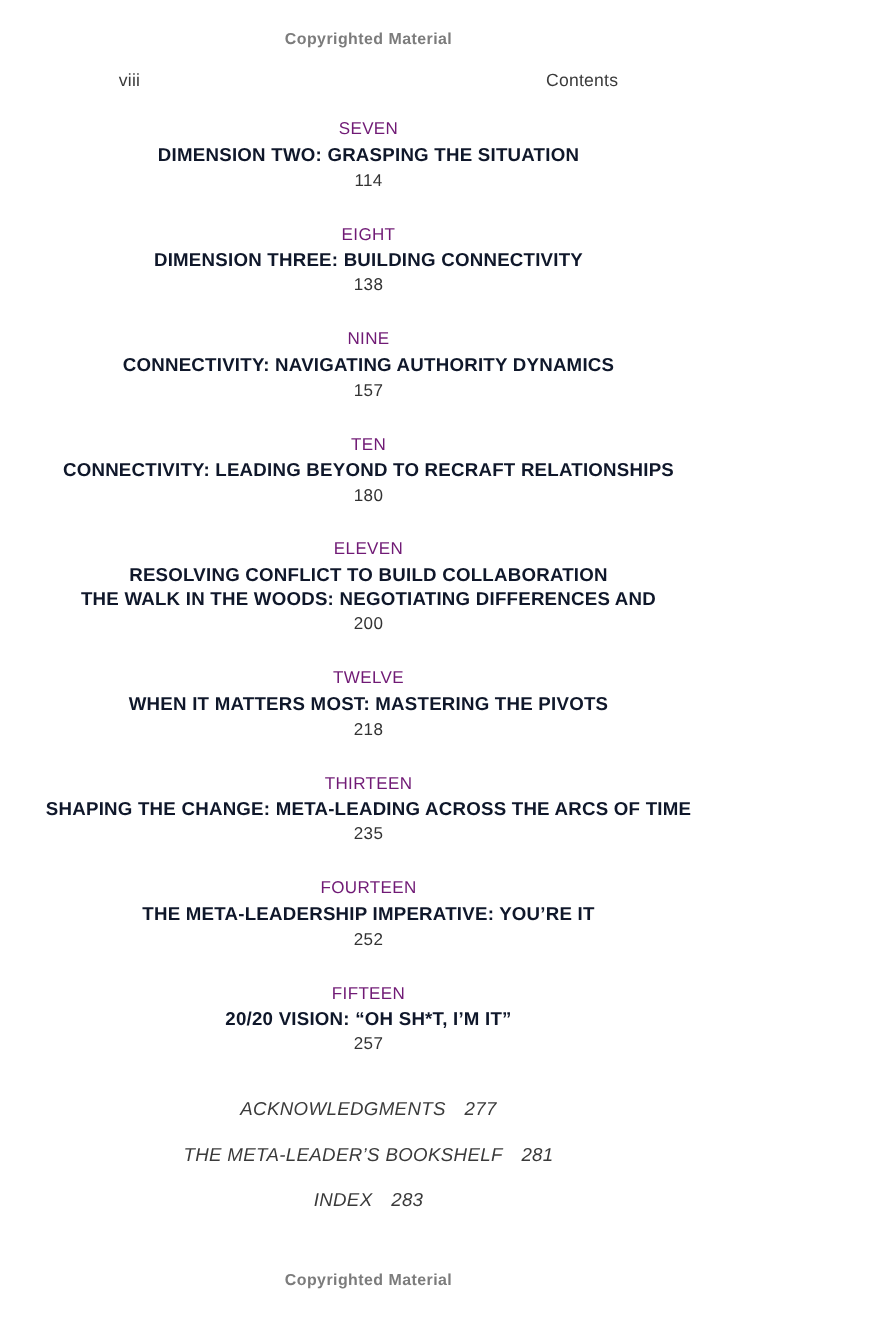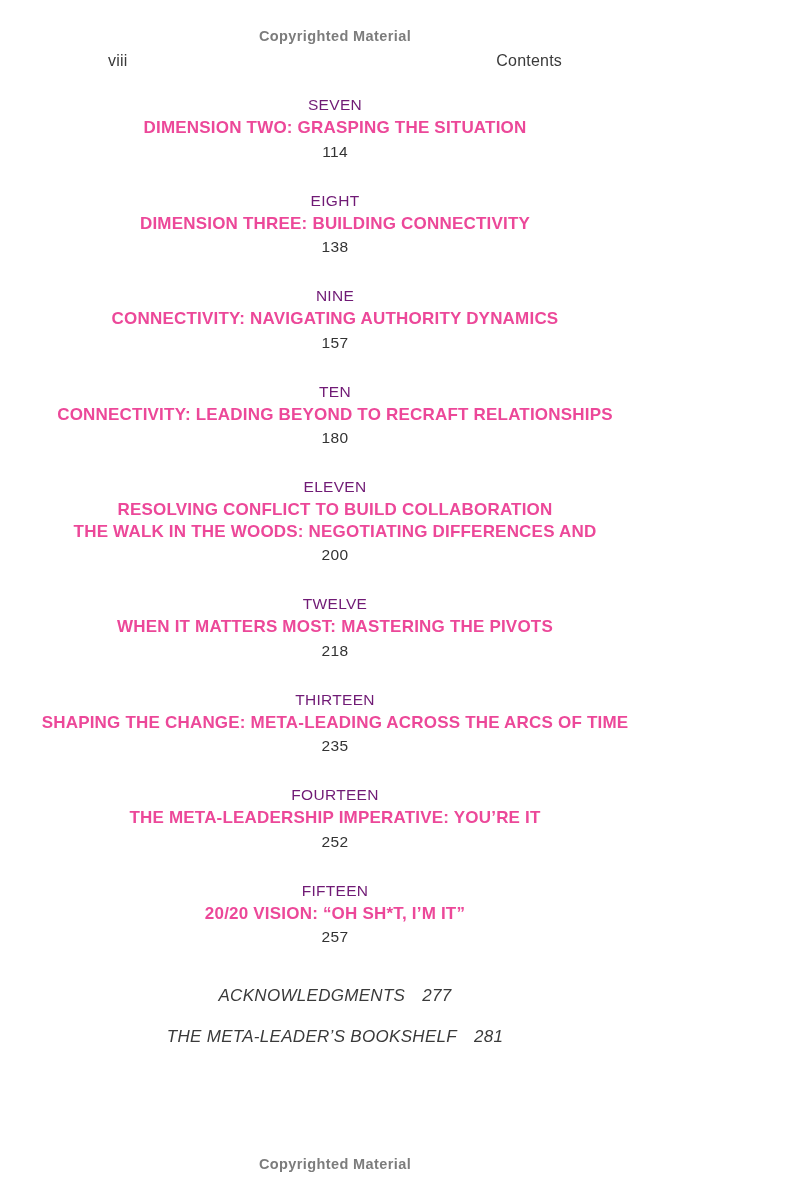--- a/index.html
+++ b/index.html
@@ -25,21 +25,21 @@
   .notice.top { padding-top: 28px; }
   .notice.bottom {
     position: absolute;
     left: 0; right: 0;
     bottom: 28px;
   }
   .header {
     display: flex;
     justify-content: space-between;
     padding: 0 108px;
-    margin-top: 8px;
+    margin-top: 21px;
     font-size: 16px;
     letter-spacing: 0.2px;
     color: #3a3a3a;
   }
   #chapters {
     margin-top: 23px;
     text-align: center;
   }
   .chapter-block {
     margin-bottom: 25px;
@@ -48,21 +48,21 @@
     font-size: 15.5px;
     line-height: 24px;
     letter-spacing: 0.3px;
     color: #701a75;
   }
   .ch-title {
     font-size: 17px;
     line-height: 21.5px;
     font-weight: bold;
     letter-spacing: 0.2px;
-    color: #ec4899;
+    color: #0f172a;
   }
   .ch-page {
     font-size: 15.5px;
     line-height: 25px;
     letter-spacing: 0.3px;
     color: #333333;
   }
   #backmatter {
     margin-top: 36px;
     text-align: center;
@@ -137,17 +137,18 @@
       <div class="chapter-block">
         <div class="ch-num">FIFTEEN</div>
         <div class="ch-title">20/20 VISION: “OH SH*T, I’M IT”</div>
         <div class="ch-page">257</div>
       </div>
     </div>
 
   <div id="backmatter">
       <div class="bm-row"><span class="bm-title">ACKNOWLEDGMENTS</span><span class="bm-page">277</span></div>
       <div class="bm-row"><span class="bm-title">THE META-LEADER’S BOOKSHELF</span><span class="bm-page">281</span></div>
+      <div class="bm-row"><span class="bm-title">INDEX</span><span class="bm-page">283</span></div>
     </div>
 
   <div class="notice bottom">Copyrighted Material</div>
 
 </div>
 
 </body></html>

